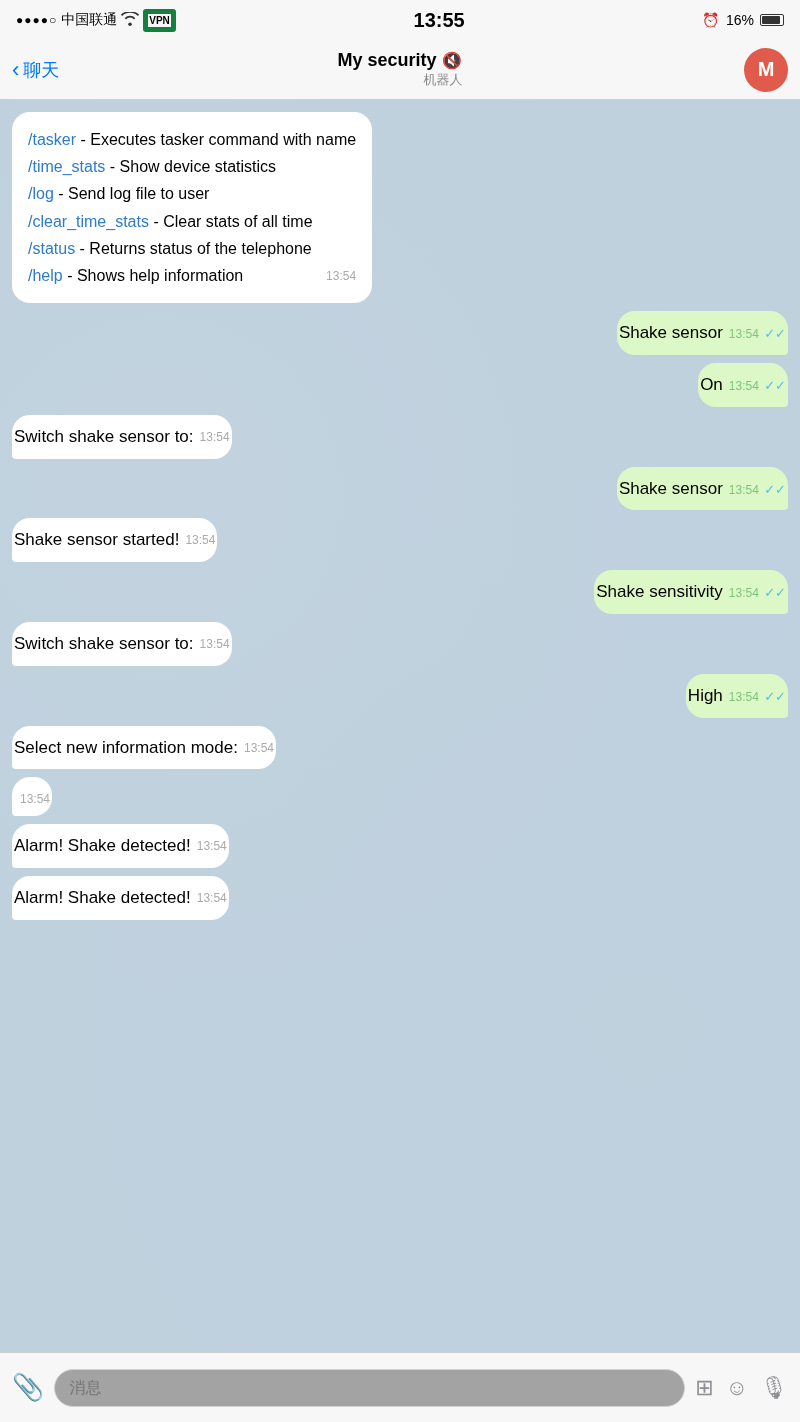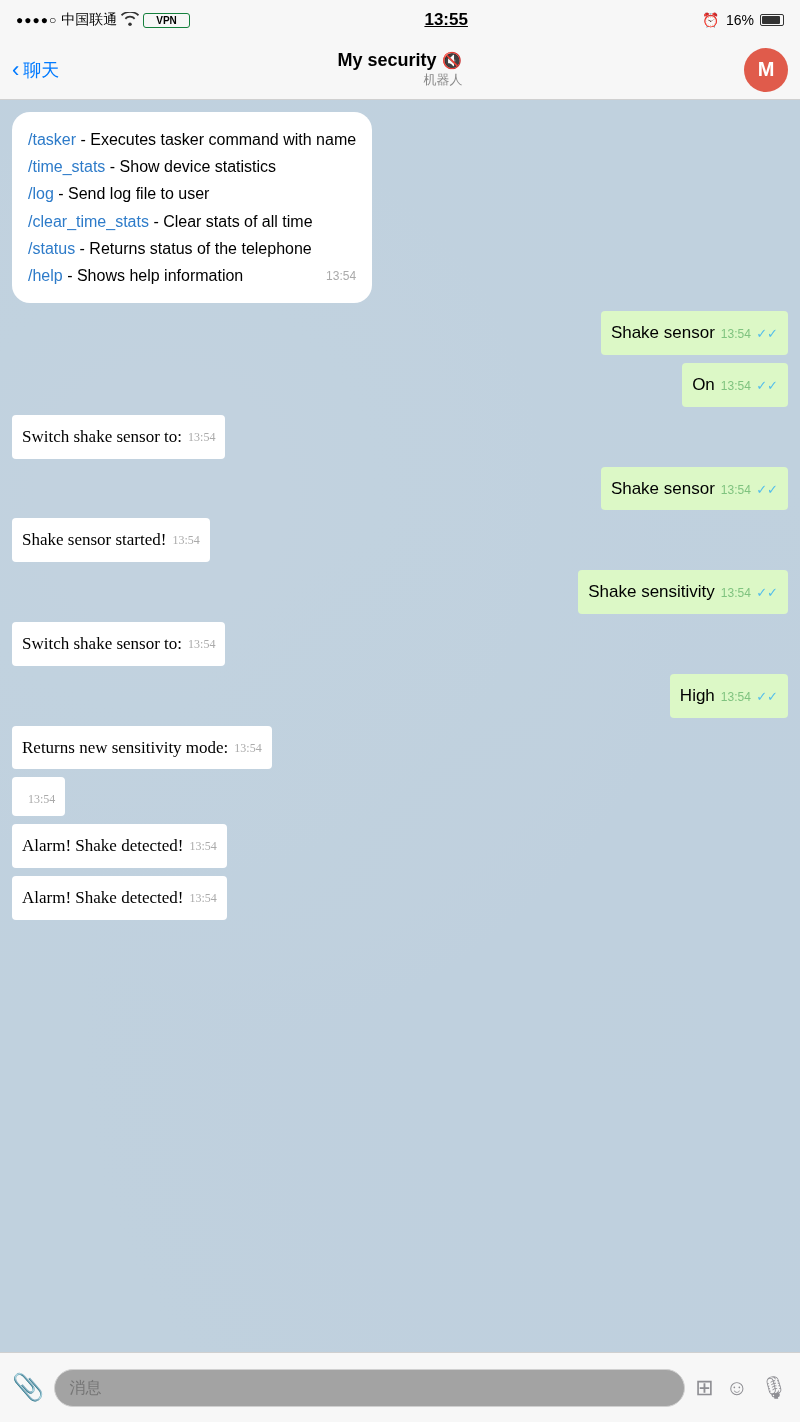--- a/index.html
+++ b/index.html
@@ -23,27 +23,27 @@
       justify-content: space-between;
       padding: 0 16px;
       font-size: 15px;
       font-weight: 500;
     }
     .status-left { display: flex; align-items: center; gap: 4px; }
     .status-dots { font-size: 12px; letter-spacing: 1px; }
     .status-carrier { font-size: 14px; }
     .status-wifi { font-size: 18px; }
     .status-vpn {
-      border: 1px solid #15803d;
+      border: 5px solid #15803d;
       border-radius: 3px;
       font-size: 10px;
-      padding: 1px 12px;
+      padding: 1px 1px;
       font-weight: 600;
     }
-    .status-center { font-size: 17px; font-weight: 600; text-decoration: underline; }
+    .status-center { font-size: 20px; font-weight: 600; }
     .status-right { display: flex; align-items: center; gap: 6px; font-size: 14px; }
     .battery-body {
       width: 24px;
       height: 12px;
       border: 1.5px solid #333;
       border-radius: 2px;
       position: relative;
       display: flex;
       align-items: center;
       padding: 1px;
@@ -140,33 +140,32 @@
 
     .bubble-row {
       display: flex;
       align-items: flex-end;
     }
     .bubble-row.incoming { justify-content: flex-start; }
     .bubble-row.outgoing { justify-content: flex-end; }
 
     .bubble {
       max-width: 75%;
-      border-radius: 4px;
-      padding: 10px 10px;
+      border-radius: 18px;
+      padding: 10px 2px;
       font-size: 17px;
       line-height: 1.4;
       position: relative;
       word-break: break-word;
     }
 
     .bubble.incoming {
       background: #fff;
       border-bottom-left-radius: 4px;
       color: #000;
-      font-family: Liberation Serif, serif;
     }
 
     .bubble.outgoing {
       background: #dcf8c6;
       border-bottom-right-radius: 4px;
       color: #000;
     }
 
     .bubble-time {
       font-size: 12px;
@@ -374,21 +373,21 @@
 
     <div class="bubble-row outgoing">
       <div class="bubble outgoing">
         <span>High</span>
         <span class="bubble-time">13:54 <span class="check-marks">✓✓</span></span>
       </div>
     </div>
 
     <div class="bubble-row incoming">
       <div class="bubble incoming">
-        <span>Returns new sensitivity mode:</span>
+        <span>Select new information mode:</span>
         <span class="bubble-time">13:54</span>
       </div>
     </div>
 
     <div class="bubble-row incoming">
       <div class="bubble incoming">
         <span class="bubble-time">13:54</span>
       </div>
     </div>
 

